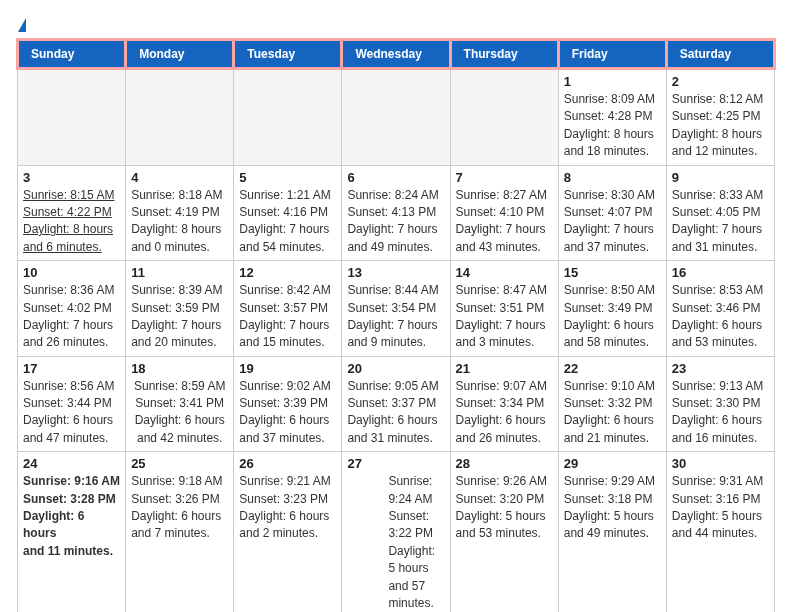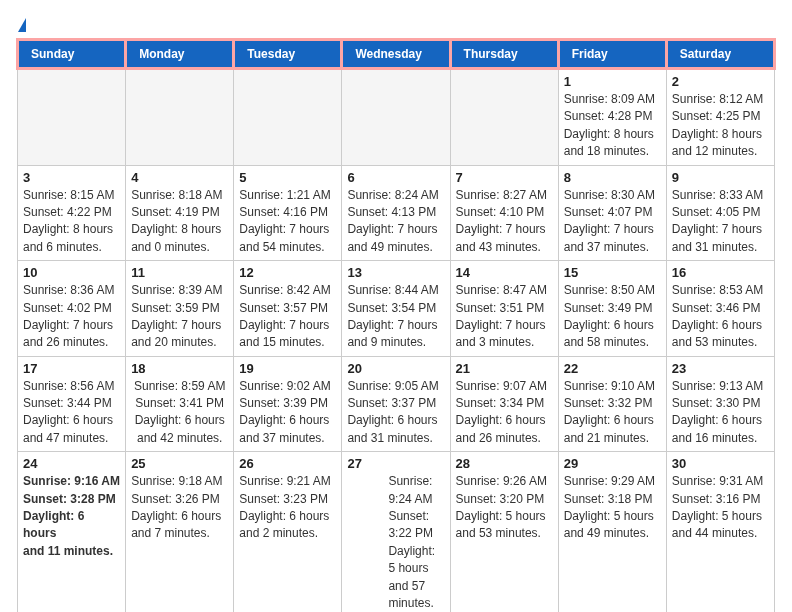--- a/index.html
+++ b/index.html
@@ -144,21 +144,21 @@
           <span class="day-number">2</span>
           <div class="day-info" style="white-space: pre-line;">Sunrise: 8:12 AM
 Sunset: 4:25 PM
 Daylight: 8 hours
 and 12 minutes.</div>
         </td>
       </tr>
       <tr>
         <td>
           <span class="day-number">3</span>
-          <div class="day-info" style="white-space: pre-line;">Sunrise: 8:15 AM
+          <div class="day-info" style="white-space: pre-line; text-decoration: underline;">Sunrise: 8:15 AM
 Sunset: 4:22 PM
 Daylight: 8 hours
 and 6 minutes.</div>
         </td>
         <td>
           <span class="day-number">4</span>
           <div class="day-info" style="white-space: pre-line;">Sunrise: 8:18 AM
 Sunset: 4:19 PM
 Daylight: 8 hours
 and 0 minutes.</div>

